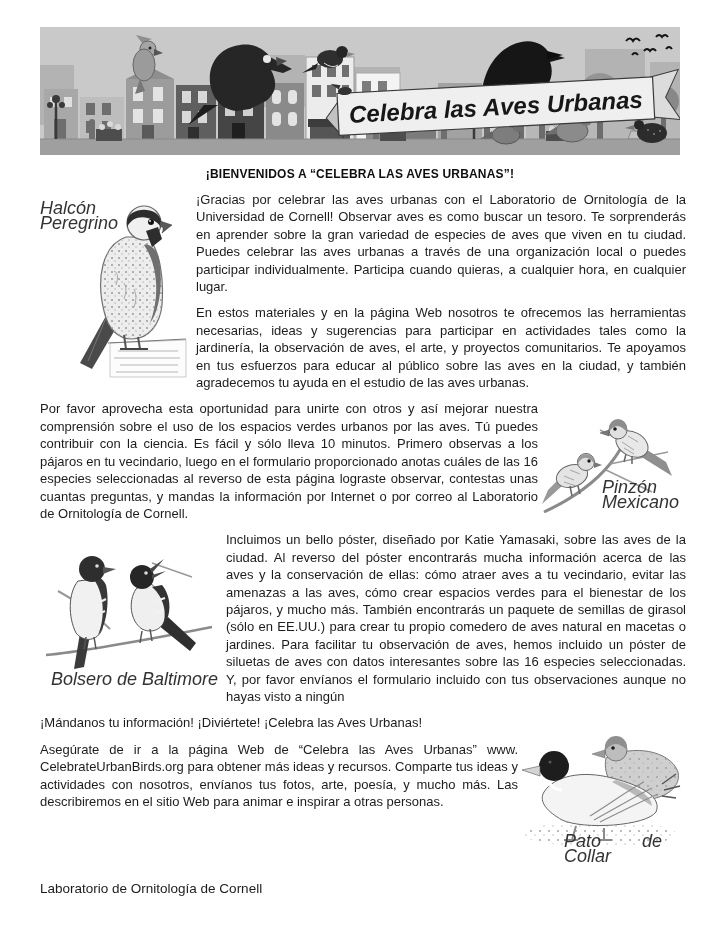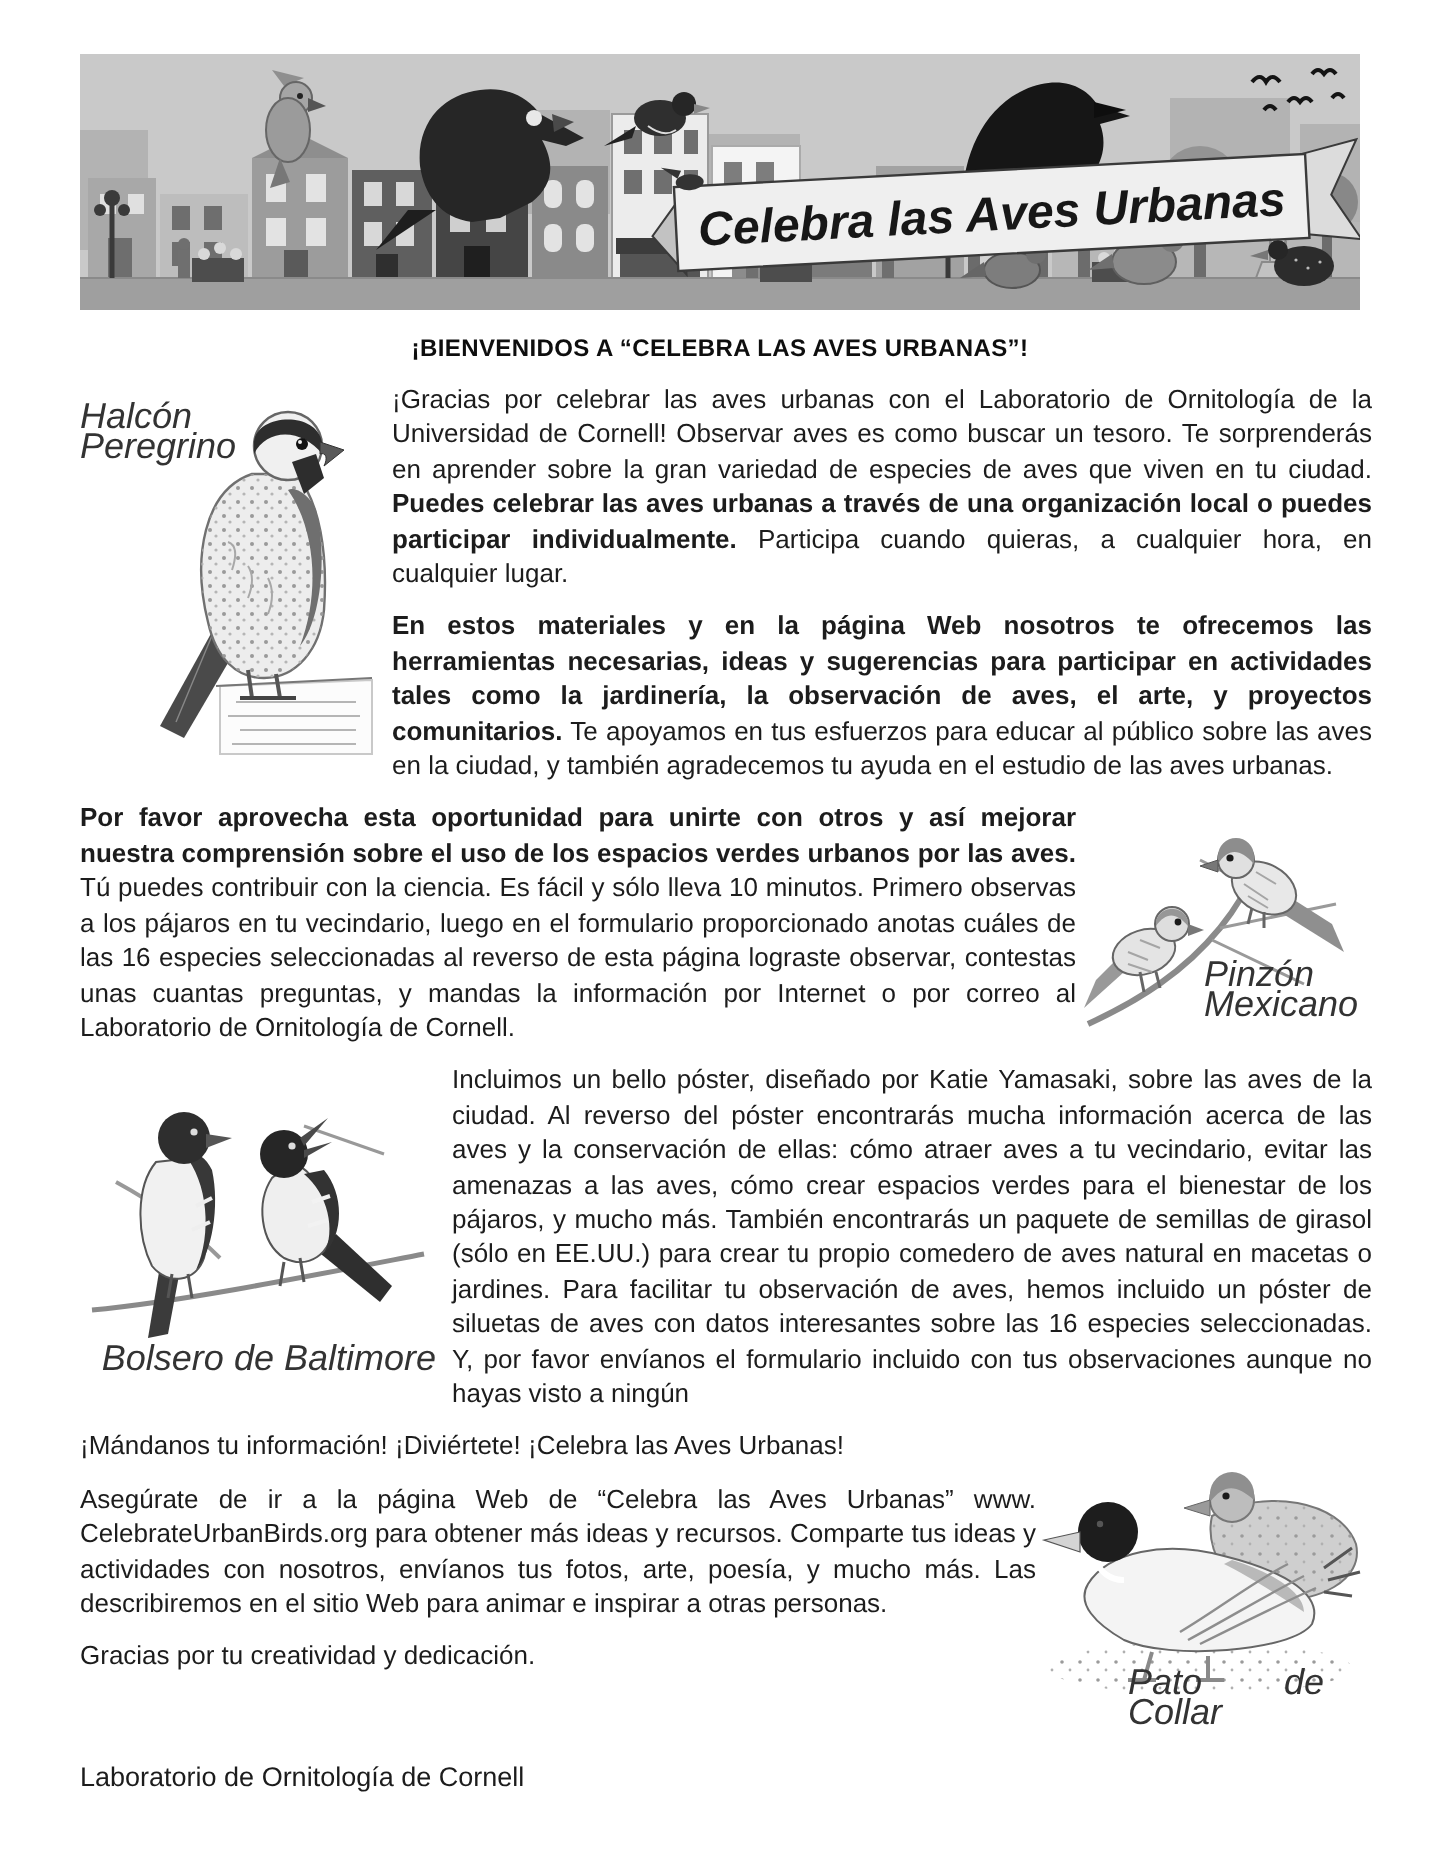--- a/index.html
+++ b/index.html
@@ -11,21 +11,21 @@
   .banner svg{display:block;}
   h1.title{
     margin:12px 40px 10px 40px;text-align:center;
     font-size:12px;font-weight:700;letter-spacing:.2px;color:#0e0e0e;
   }
   .content{
     margin:0 34px 0 40px;font-size:13px;line-height:17.4px;
     text-align:justify;color:#1c1c1c;
   }
   .content p{margin:0 0 9px 0;}
-  .content b{font-weight:700;}
+  .content b{font-weight:400;}
   .fig{position:relative;}
   .fig .blabel{font-style:italic;font-size:18px;color:#333;line-height:15px;}
   .fig-falcon{float:left;width:148px;height:188px;margin:2px 8px 2px 0;}
   .fig-falcon .blabel{position:absolute;left:0;top:8px;width:72px;}
   .fig-falcon svg{position:absolute;right:0;top:0;}
   .fig-finch{float:right;width:142px;height:118px;margin:0 0 2px 6px;}
   .fig-finch svg{position:absolute;right:-4px;top:0;}
   .fig-finch .blabel{position:absolute;right:4px;bottom:8px;width:80px;}
   .fig-oriole{float:left;width:178px;height:158px;margin:2px 8px 0 0;}
   .fig-oriole svg{position:absolute;left:0;top:0;}
@@ -347,21 +347,20 @@
         <path d="M44 120 h14 M78 120 h14" stroke="#8a8a8a" stroke-width="2"></path>
       </svg>
       <div class="blabel">Pato de Collar</div>
     </div>
 
 
     <p>¡Mándanos tu información! ¡Diviértete! ¡Celebra las Aves Urbanas!</p>
 
     <p>Asegúrate de ir a la página Web de “Celebra las Aves Urbanas” www. CelebrateUrbanBirds.org para obtener más ideas y recursos. Comparte tus ideas y  actividades con nosotros, envíanos tus fotos, arte, poesía, y mucho más. Las describiremos en el sitio Web para animar e inspirar a otras personas.</p>
 
-    <p>Gracias por tu creatividad y dedicación.</p>
   </div>
 
   <div class="signoff">
     <div>Laboratorio de Ornitología de Cornell</div>
 
   </div>
 
 </div>
 
 </body></html>

